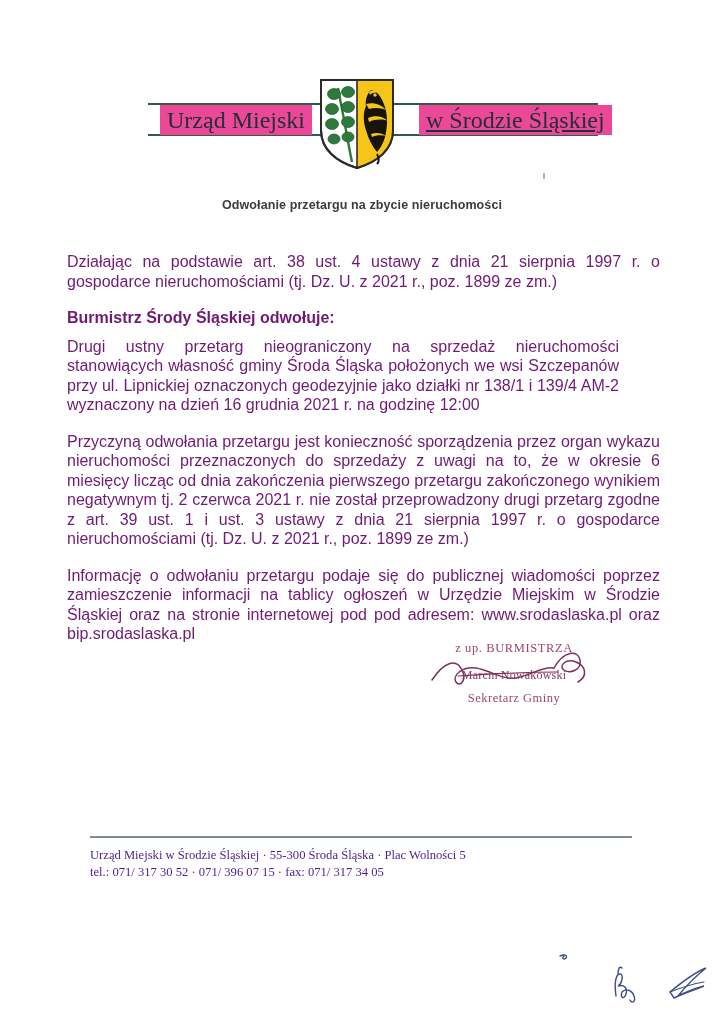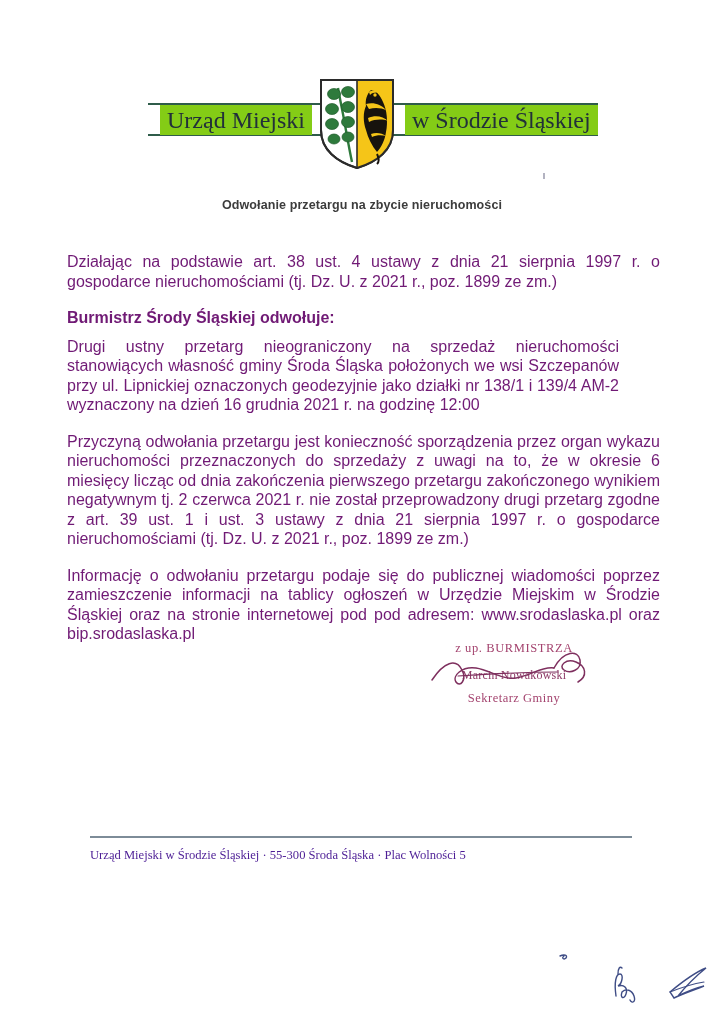--- a/index.html
+++ b/index.html
@@ -36,25 +36,25 @@
   .rule-bottom { top: 62px; }
   .lh-left, .lh-right {
     position: absolute;
     top: 33px;
     height: 30px;
     line-height: 30px;
     font-family: "Liberation Serif", serif;
     font-size: 24px;
     color: #22303a;
     white-space: nowrap;
-    background: #84cc16;
+    background: #ec4899;
     padding: 0 7px;
   }
   .lh-left { left: 160px; }
-  .lh-right { left: 405px; }
+  .lh-right { left: 419px; text-decoration: underline; }
 
   .crest {
     position: absolute;
     left: 319px;
     top: 6px;
     width: 76px;
     height: 92px;
   }
 
   .speck {
@@ -243,20 +243,21 @@
         <path d="M136,28 C146,10 160,10 162,20 C164,30 152,34 146,30 C140,26 148,18 158,22
                  C168,26 170,36 160,42"></path>
         <path d="M40,36 C70,34 104,32 140,32" stroke-width="1.1"></path>
       </g>
     </svg>
   </div>
 
   <div class="footer">
     <div class="footer-rule"></div>
     <div class="footer-text">Urząd Miejski w Środzie Śląskiej · 55-300 Środa Śląska · Plac Wolności 5</div>
+    <div class="footer-text" style="margin-top:0">tel.: 071/ 317 30 52 · 071/ 396 07 15 · fax: 071/ 317 34 05</div>
   </div>
 
   <svg class="marks" viewBox="0 0 184 94">
     <g fill="none" stroke="#3f4d86" stroke-width="1.4" stroke-linecap="round">
       <path d="M20,26 C24,24 28,25 26,28 C24,30 21,28 24,26"></path>
       <path d="M76,66 C74,52 76,44 80,44 C84,44 82,54 78,56 C84,54 88,58 86,64
                C84,70 80,68 82,62 C86,58 92,60 94,66 C96,72 92,74 90,70"></path>
       <path d="M78,44 C78,38 80,36 82,38"></path>
       <path d="M130,62 C142,52 156,42 166,38 C156,46 146,56 138,66
                C146,62 156,58 164,56 C154,60 142,64 134,68 Z"></path>

